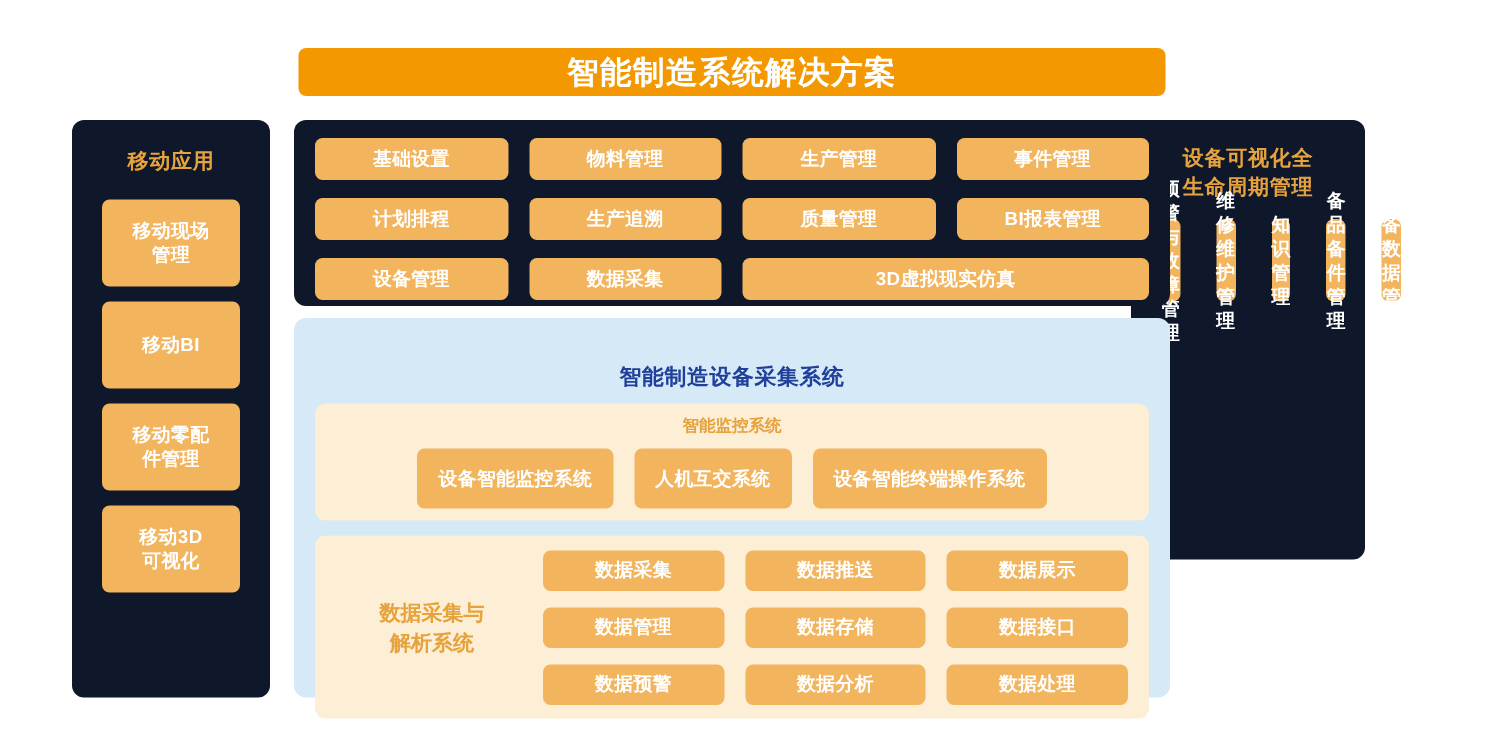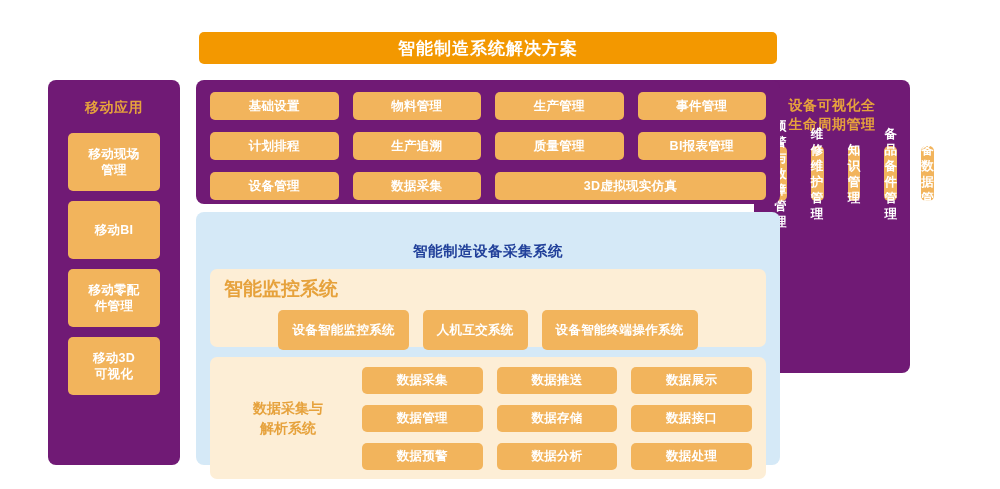--- a/index.html
+++ b/index.html
@@ -18,33 +18,33 @@
   
   #title-bar {
     position: absolute;
     left: 199px;
     top: 32px;
     width: 578px;
     height: 32px;
     background: #f39800;
     border-radius: 5px;
     color: #ffffff;
-    font-size: 17px;
+    font-size: 21px;
     font-weight: bold;
     letter-spacing: 1px;
     display: flex;
     align-items: center;
     justify-content: center;
     text-align: center;
   }
 
   
   .cream-panel {
     position: absolute;
-    background: #701a75;
+    background: #0f172a;
     border-radius: 8px;
   }
 
   .panel-heading {
     color: #e6a23c;
     font-size: 14px;
     font-weight: bold;
     text-align: center;
     line-height: 19px;
     letter-spacing: 0.5px;
@@ -145,22 +145,23 @@
   
   #monitor-panel {
     background: #fdeed6;
     border-radius: 7px;
     height: 78px;
     padding: 7px 14px 0;
     box-sizing: border-box;
   }
   #monitor-title {
     color: #e6a23c;
-    font-size: 19px;
-    font-weight: bold;
+    font-size: 11px;
+    font-weight: bold;
+    text-align: center;
     margin-bottom: 8px;
   }
   #monitor-list {
     display: flex;
     gap: 14px;
     justify-content: center;
   }
   #monitor-list .pill { height: 40px; padding: 0 14px; }
 
   

